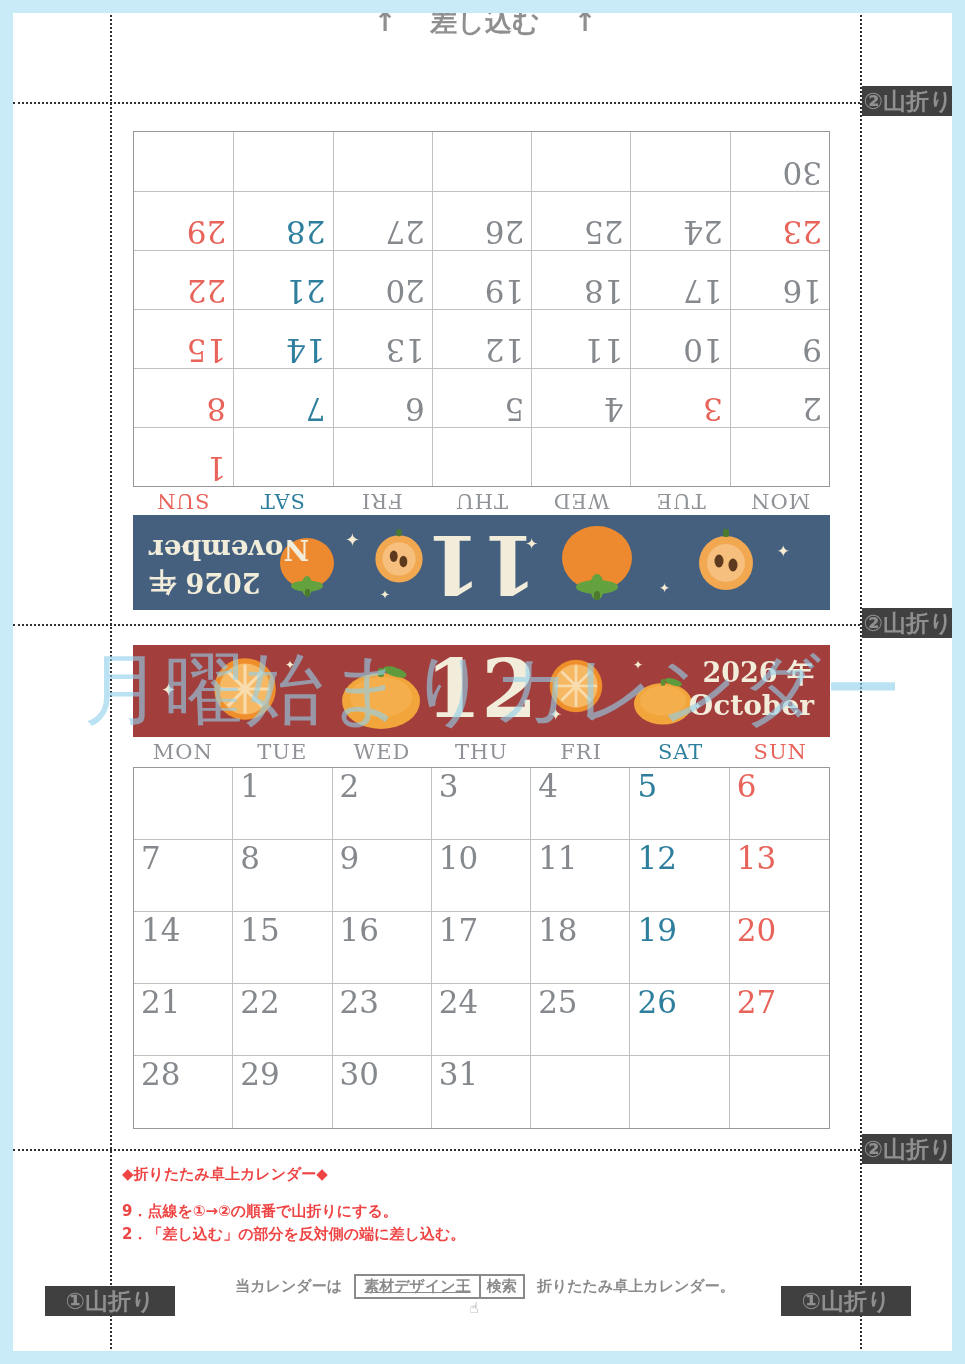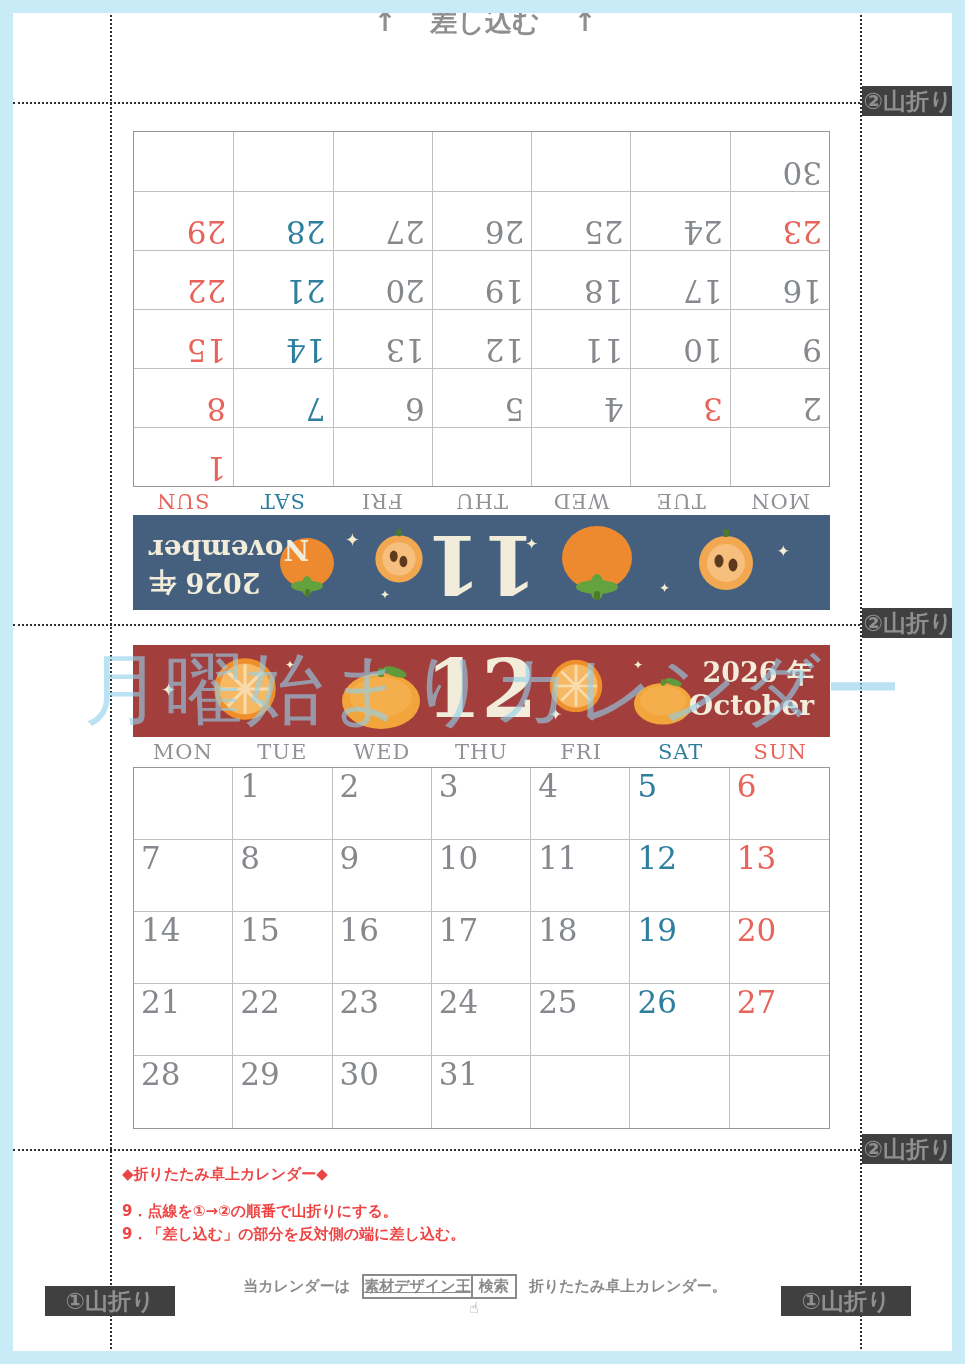--- a/index.html
+++ b/index.html
@@ -59,21 +59,21 @@
              color:rgba(146,208,236,0.62);letter-spacing:3px;white-space:nowrap;z-index:12;}
   
   .inst{position:absolute;left:122px;top:1165px;color:#ef4444;font-weight:bold;font-size:15px;z-index:5;}
   .inst .title{margin-bottom:16px;}
   .inst .step{line-height:1.5;}
   
   .footer{position:absolute;top:1274px;left:110px;width:750px;text-align:center;color:#8a8a8a;
           font-weight:bold;font-size:15px;z-index:5;}
   .searchbox{display:inline-flex;border:2px solid #8a8a8a;margin:0 7px;vertical-align:middle;
              background:#fff;position:relative;}
-  .searchbox .kw{padding:1px 0;text-decoration:underline;}
+  .searchbox .kw{padding:1px 8px;text-decoration:underline;}
   .searchbox .btn{padding:1px 6px;border-left:2px solid #8a8a8a;}
   .hand{position:absolute;left:50%;bottom:-20px;transform:translateX(30px);font-size:15px;
         color:#8a8a8a;}
   .footer .line2{margin-top:12px;font-size:16px;letter-spacing:1px;}
   .siteicon{display:inline-block;width:21px;height:21px;background:#787878;color:#fff;font-size:14px;
             line-height:21px;border-radius:3px;text-align:center;margin-right:8px;vertical-align:middle;}
 </style>
 </head>
 <body>
 
@@ -444,21 +444,21 @@
           <span class="num"></span>
         </div>
       </div>
   </div>
 
   <div class="watermark">月曜始まりカレンダー</div>
 
   <div class="inst">
     <div class="title">◆折りたたみ卓上カレンダー◆</div>
     <div class="step">9．点線を①→②の順番で山折りにする。</div>
-    <div class="step">9．「差し込む」の部分を反対側の端に差し込む。</div>
+    <div class="step">2．「差し込む」の部分を反対側の端に差し込む。</div>
   </div>
 
   <div class="footer">
     <div class="line1">
       <span>当カレンダーは</span>
       <span class="searchbox">
         <span class="kw">素材デザイン王</span>
         <span class="btn">検索</span>
         <span class="hand">☝</span>
       </span>

